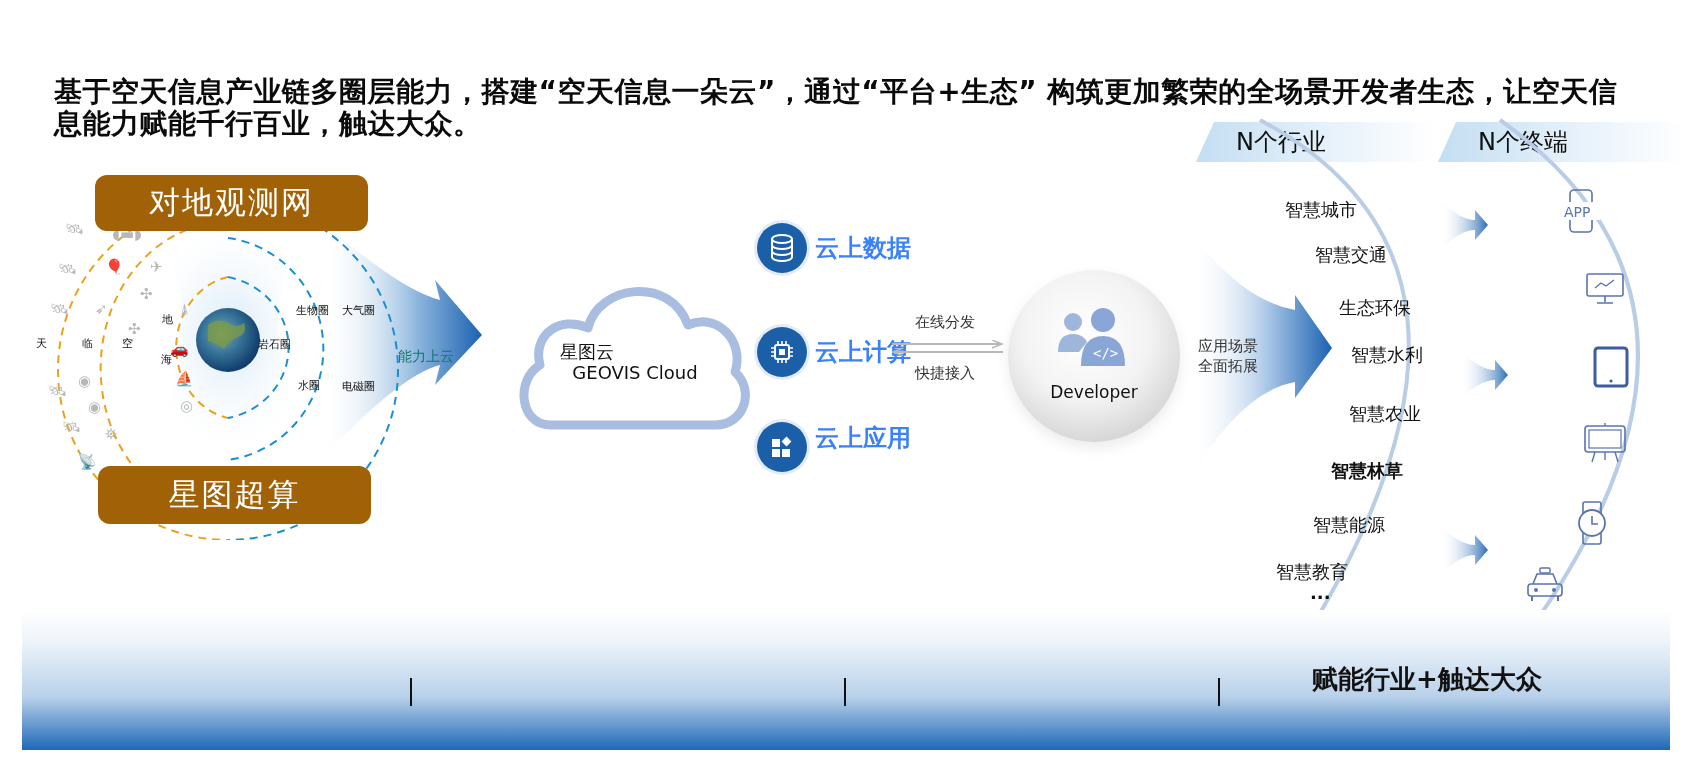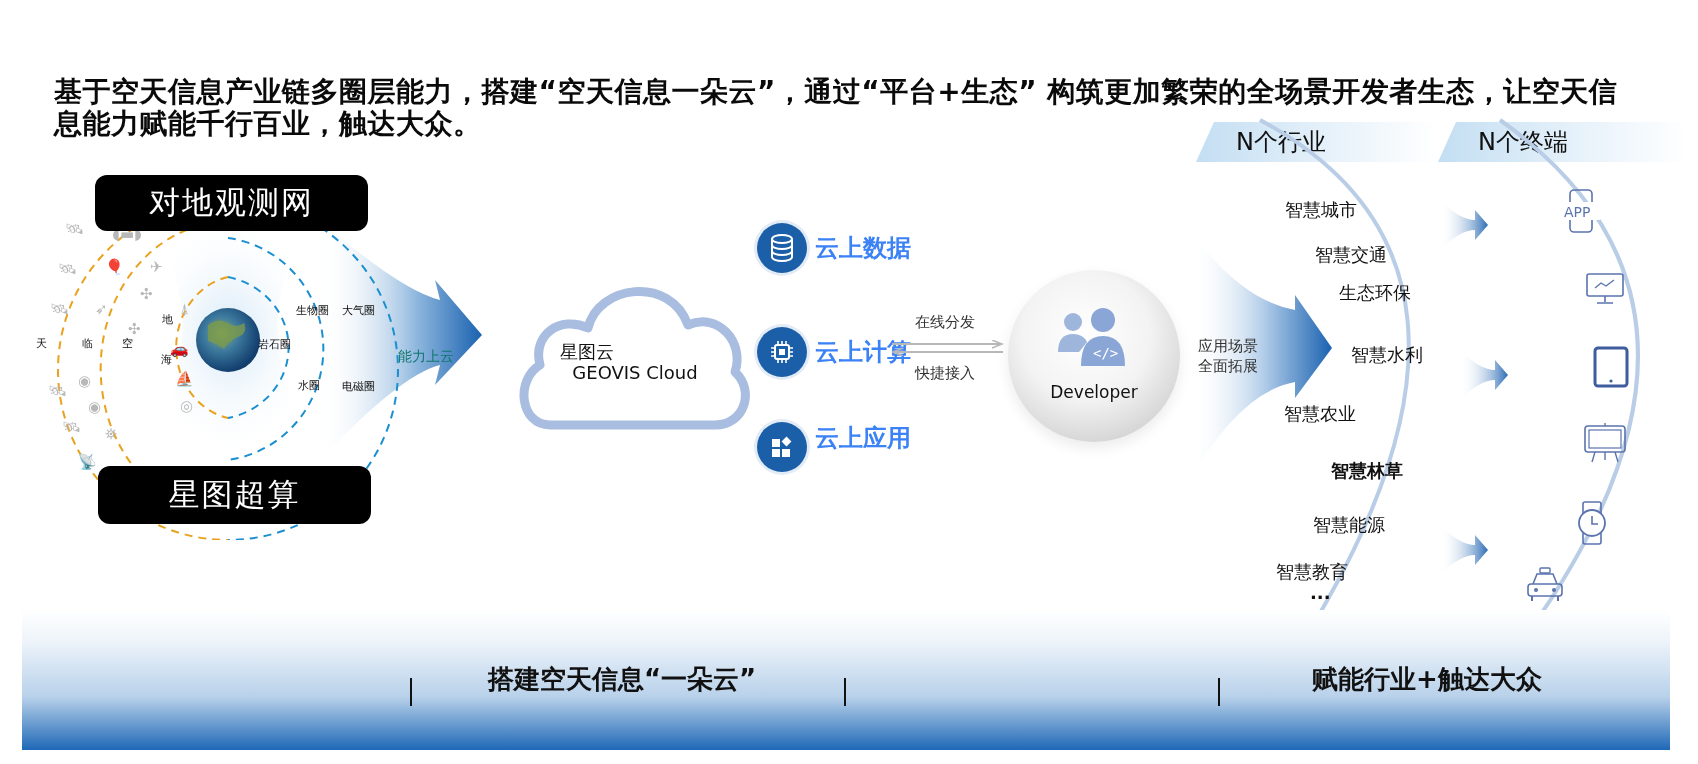--- a/index.html
+++ b/index.html
@@ -5,21 +5,21 @@
   html, body { margin:0; padding:0; background:#ffffff; }
   body { width:1698px; height:764px; position:relative; overflow:hidden;
          font-family:"DejaVu Sans","Liberation Sans",sans-serif; color:#111; }
   .abs { position:absolute; }
 
   
   .headline { left:54px; top:32px; width:1580px; font-size:28px; font-weight:bold;
               line-height:32px; color:#0a0a0a; letter-spacing:0.5px;margin-top:44px; }
 
   
-  .banner { background:#000000; color:#fff; border-radius:12px; font-size:31px;
+  .banner { background:#a16207; color:#fff; border-radius:12px; font-size:31px;
             display:flex; align-items:center; justify-content:center; letter-spacing:2px; }
   .ring-label { font-size:11px; color:#111; }
   .sphere-label { font-size:11px; color:#111; }
   .grey-ico { color:#b8b8b8; font-size:15px; }
 
   
   .svc-circle { width:50px; height:50px; border-radius:50%; background:#1b5fa8;
                 display:flex; align-items:center; justify-content:center;
                 box-shadow:0 0 0 3px #e3ecf6; }
   .svc-label { font-size:24px; color:#3b82f6;font-weight:bold; }
@@ -186,23 +186,23 @@
 </svg>
 <div class="abs" style="left:1198px;top:337px;font-size:15px;color:#333;">应用场景</div>
 <div class="abs" style="left:1198px;top:357px;font-size:15px;color:#333;">全面拓展</div>
 
 <div class="abs n-title" style="left:1196px;top:122px;width:200px;">N个行业</div>
 <svg class="abs" style="left:1230px;top:115px" width="250" height="520">
   <path d="M30,5 Q300,150 80,515" fill="none" stroke="#b9cde6" stroke-width="4"></path>
 </svg>
 <span class="abs industry" style="left:1285px;top:198px;">智慧城市</span>
 <span class="abs industry" style="left:1315px;top:243px;">智慧交通</span>
-<span class="abs industry" style="left:1339px;top:281px;">生态环保</span>
+<span class="abs industry" style="left:1339px;top:296px;">生态环保</span>
 <span class="abs industry" style="left:1351px;top:343px;">智慧水利</span>
-<span class="abs industry" style="left:1284px;top:402px;">智慧农业</span>
+<span class="abs industry" style="left:1349px;top:402px;">智慧农业</span>
 <span class="abs industry" style="left:1331px;top:459px;font-weight:bold;">智慧林草</span>
 <span class="abs industry" style="left:1313px;top:513px;">智慧能源</span>
 <span class="abs industry" style="left:1276px;top:560px;">智慧教育</span>
 <span class="abs industry" style="left:1310px;top:582px;font-weight:bold;">...</span>
 
 <svg class="abs" style="left:1440px;top:195px" width="50" height="60">
   <defs>
       <linearGradient id="sa" x1="0" x2="1">
         <stop offset="0%" stop-color="#fff" stop-opacity="0"></stop>
         <stop offset="100%" stop-color="#2b6cb5"></stop>
@@ -250,17 +250,16 @@
   <rect x="15" y="2" width="10" height="5" rx="1" fill="none" stroke="#5b74ad" stroke-width="1.4"></rect>
   <path d="M8,18 l4,-10 h16 l4,10" fill="none" stroke="#5b74ad" stroke-width="1.6"></path>
   <rect x="3" y="18" width="34" height="12" rx="3" fill="none" stroke="#5b74ad" stroke-width="1.6"></rect>
   <circle cx="11" cy="24" r="2" fill="#5b74ad"></circle>
     <circle cx="29" cy="24" r="2" fill="#5b74ad"></circle>
   <path d="M7,30v5M33,30v5" stroke="#5b74ad" stroke-width="2"></path>
 </svg>
 
 <div class="abs band">
   <span class="band-sep" style="left:388px;"></span>
-  <span class="band-item" style="left:435px;width:330px;">搭建空天信息“一朵云”</span>
   <span class="band-sep" style="left:822px;"></span>
   <span class="band-sep" style="left:1196px;"></span>
   <span class="band-item" style="left:1240px;width:330px;">赋能行业+触达大众</span>
 </div>
 
 </body></html>

